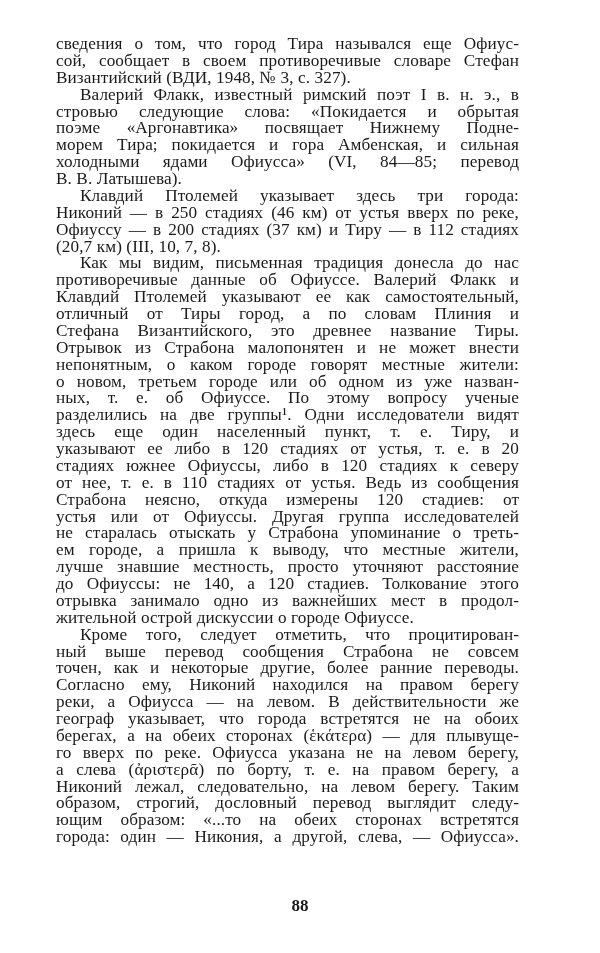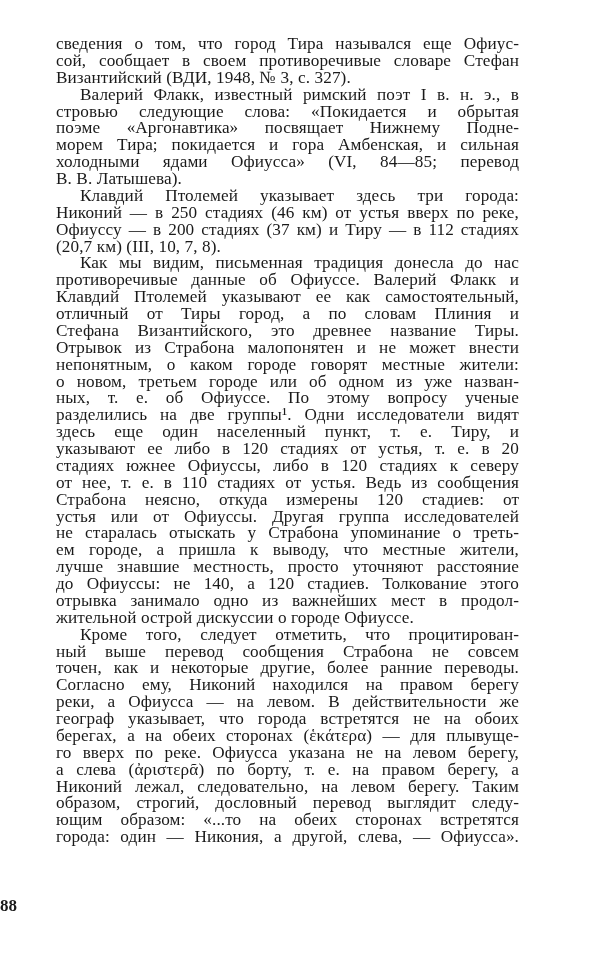--- a/index.html
+++ b/index.html
@@ -38,20 +38,21 @@
       padding-left: 24px;
     }
     .line.full-last {
       text-align-last: justify;
     }
     .page-number {
       position: absolute;
       top: 896px;
       left: 0;
       width: 600px;
+      text-align: center;
       font-weight: bold;
       font-size: 17px;
       font-family: "Liberation Serif", "DejaVu Serif", serif;
     }
   </style>
 </head>
 <body>
 
 <div class="page">
 

